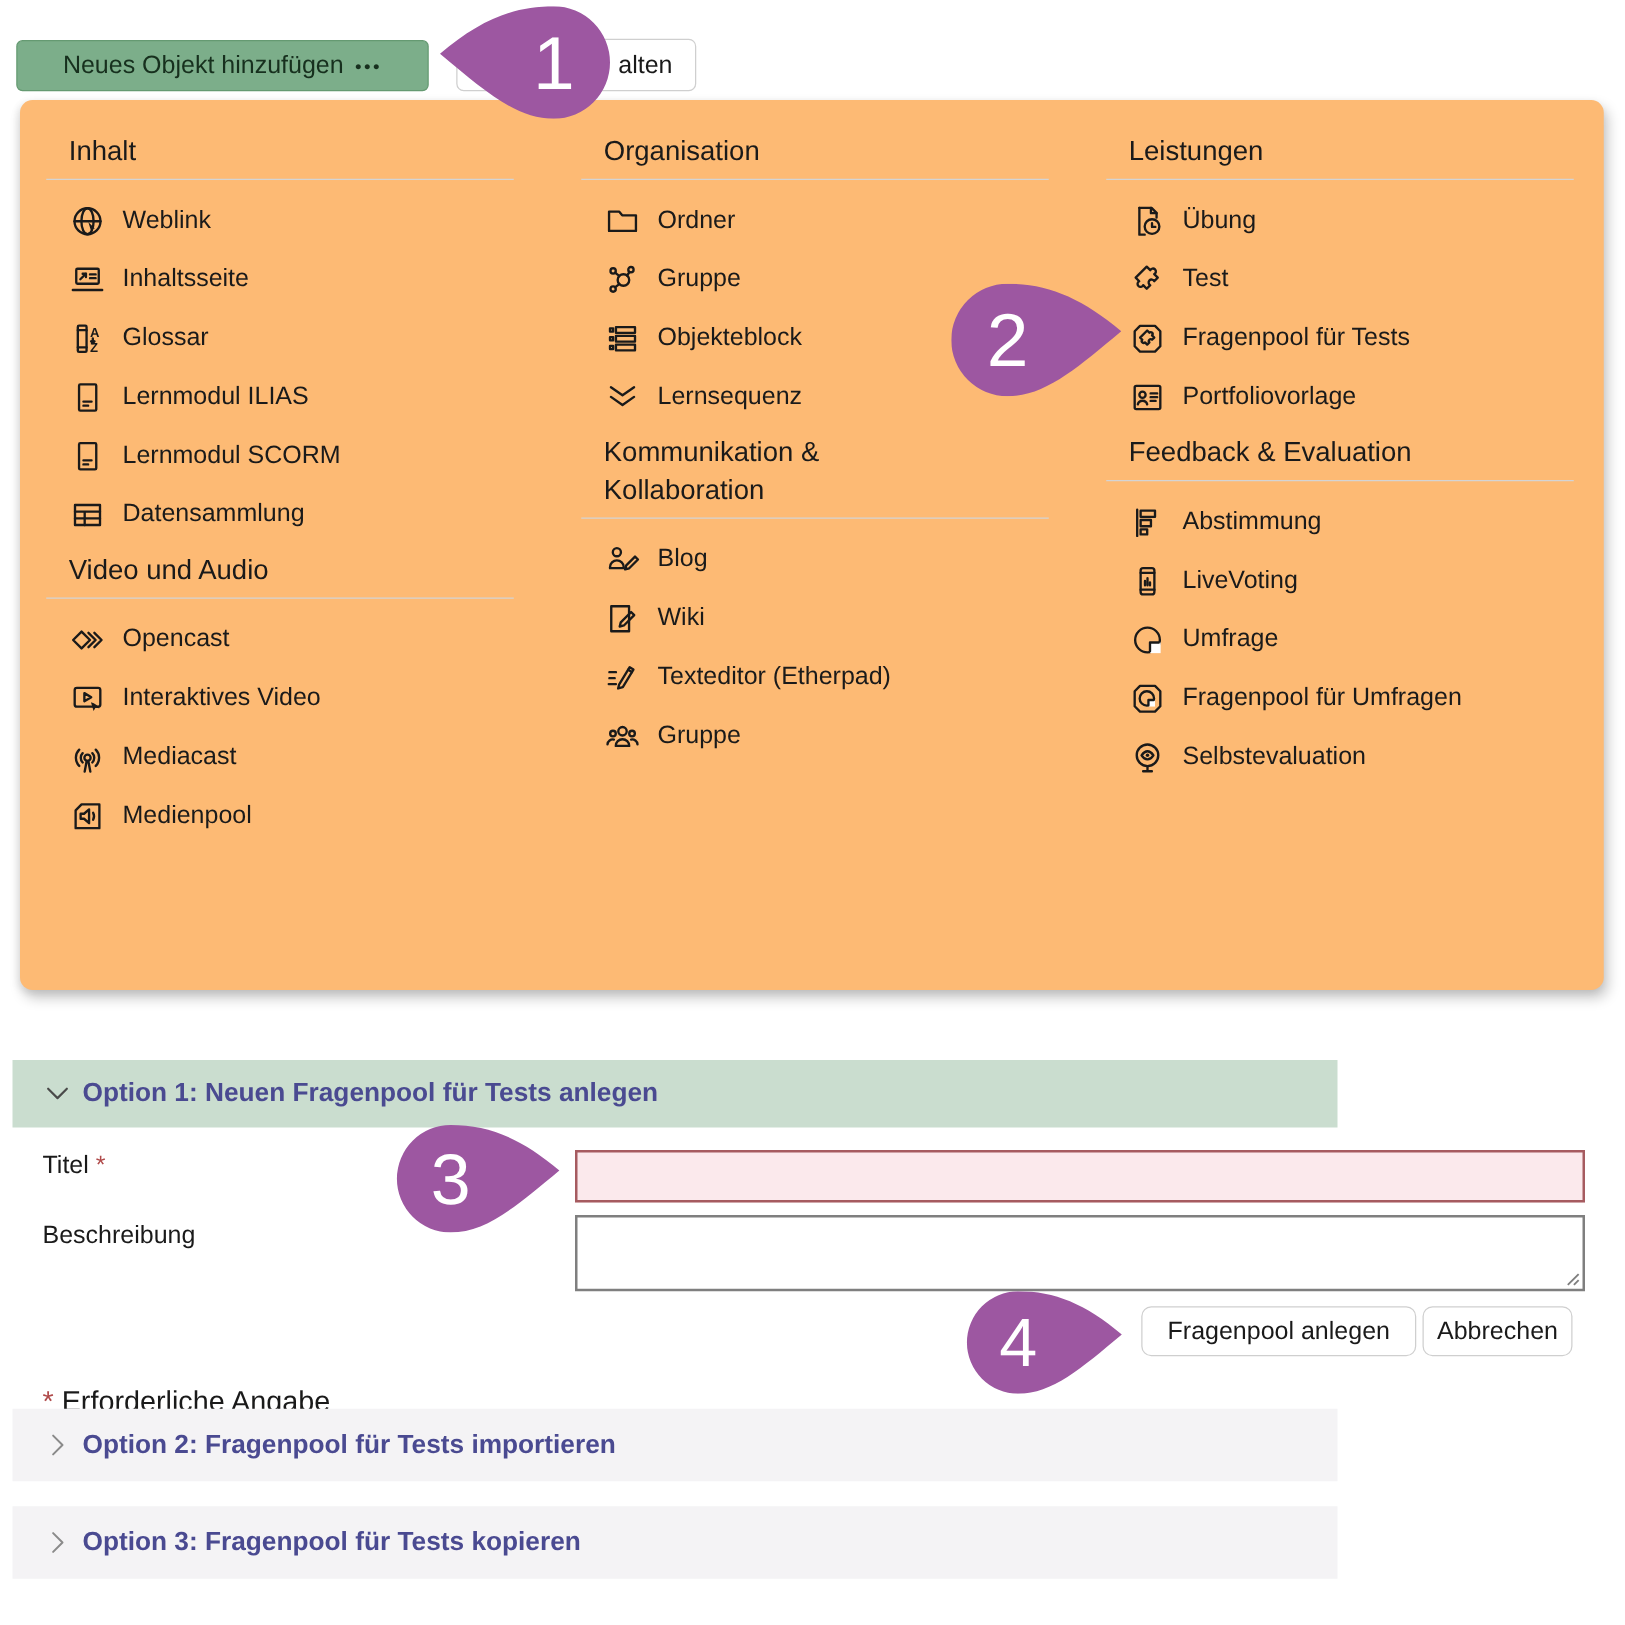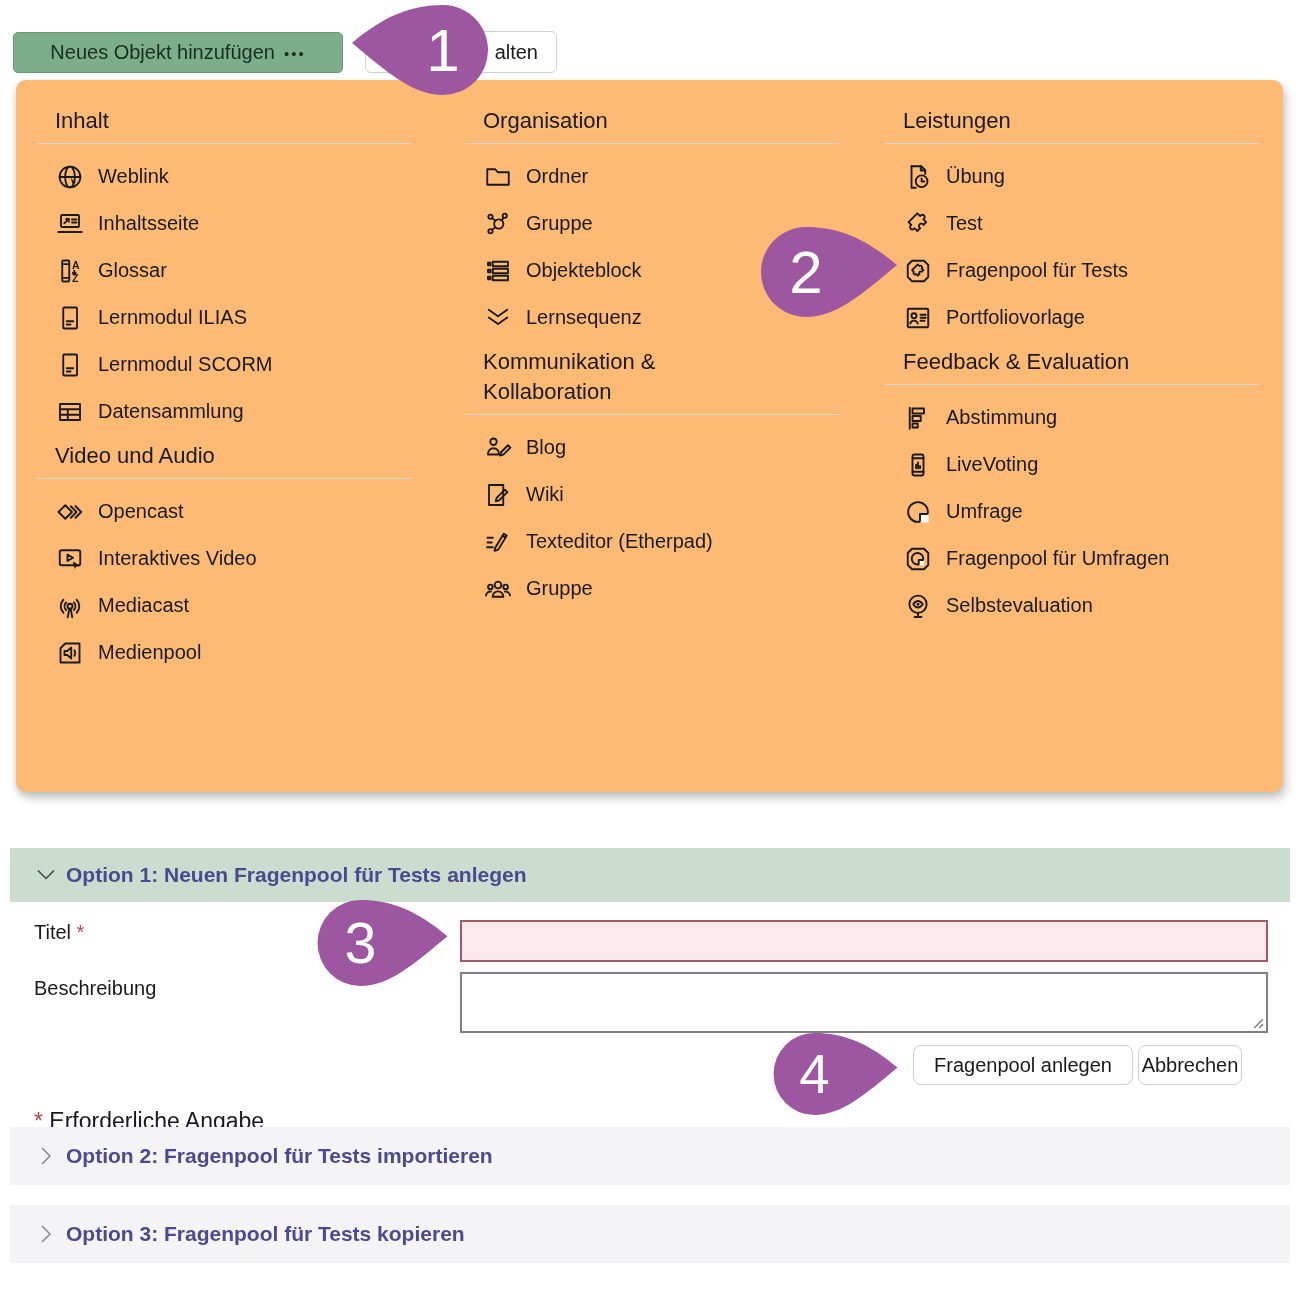--- a/index.html
+++ b/index.html
@@ -29,42 +29,42 @@
   .f{fill:#1a1a1a;stroke:none;}
   .w{fill:#fff;stroke:none;}
   .t{font-size:8.4px;fill:#1a1a1a;stroke:none;font-weight:bold;font-family:"Liberation Sans",sans-serif;}
 
   
   .badge{position:absolute;z-index:9;pointer-events:none;}
   .badge svg{display:block;width:100%;height:100%;}
   .badge text{fill:#fff;font-size:60px;font-weight:500;font-family:"Liberation Sans",sans-serif;}
 
   
-  .opt-bar{position:absolute;left:10px;width:1280px;display:flex;align-items:center;gap:8px;
+  .opt-bar{position:absolute;left:10px;width:1060px;display:flex;align-items:center;gap:8px;
     padding-left:24px;box-sizing:border-box;font-size:21px;font-weight:bold;color:#4a4a91;cursor:pointer;}
   .opt-bar svg{width:24px;height:24px;fill:none;stroke-linecap:round;stroke-linejoin:round;}
   #opt1{top:848px;height:54px;background:#caddcf;}
   #opt2{top:1127px;height:58px;background:#f4f3f5;}
   #opt3{top:1205px;height:58px;background:#f4f3f5;}
 
   
   .flabel{position:absolute;left:34px;font-size:20px;}
   #lbl-title{top:921px;}
   #lbl-desc{top:977px;}
   .req{color:#b04a4a;}
   #inp-title{position:absolute;left:460px;top:920px;width:808px;height:42px;background:#fbe9ec;
     border:2px solid #a65b60;box-sizing:border-box;font-size:19px;font-family:"Liberation Sans",sans-serif;padding:0 8px;}
   #inp-desc{position:absolute;left:460px;top:972px;width:808px;height:61px;background:#fff;
     border:2px solid #7f7f7f;box-sizing:border-box;resize:none;font-size:19px;font-family:"Liberation Sans",sans-serif;padding:4px 8px;}
   .resize-glyph{position:absolute;left:1251px;top:1016px;width:13px;height:13px;}
   .note{position:absolute;left:34px;top:1108px;font-size:23px;}
   .btn{position:absolute;height:40px;background:#fff;border:1px solid #cfcfcf;border-radius:8px;
     font-size:20px;color:#1a1a1a;display:flex;align-items:center;justify-content:center;box-sizing:border-box;cursor:pointer;}
   #btn-submit{left:913px;top:1045px;width:220px;}
-  #btn-cancel{left:1138px;top:1045px;width:104px;justify-content:center;}
+  #btn-cancel{left:1138px;top:1045px;width:120px;justify-content:center;}
 
   #badge1{left:352px;top:5px;width:136px;height:90px;}
   #badge2{left:761px;top:227px;width:136px;height:90px;}
   #badge3{left:316px;top:900px;width:133px;height:86px;}
   #badge4{left:768px;top:1033px;width:135px;height:82px;}
 </style>
 </head>
 <body>
 
 <svg width="0" height="0" style="position:absolute" aria-hidden="true">

